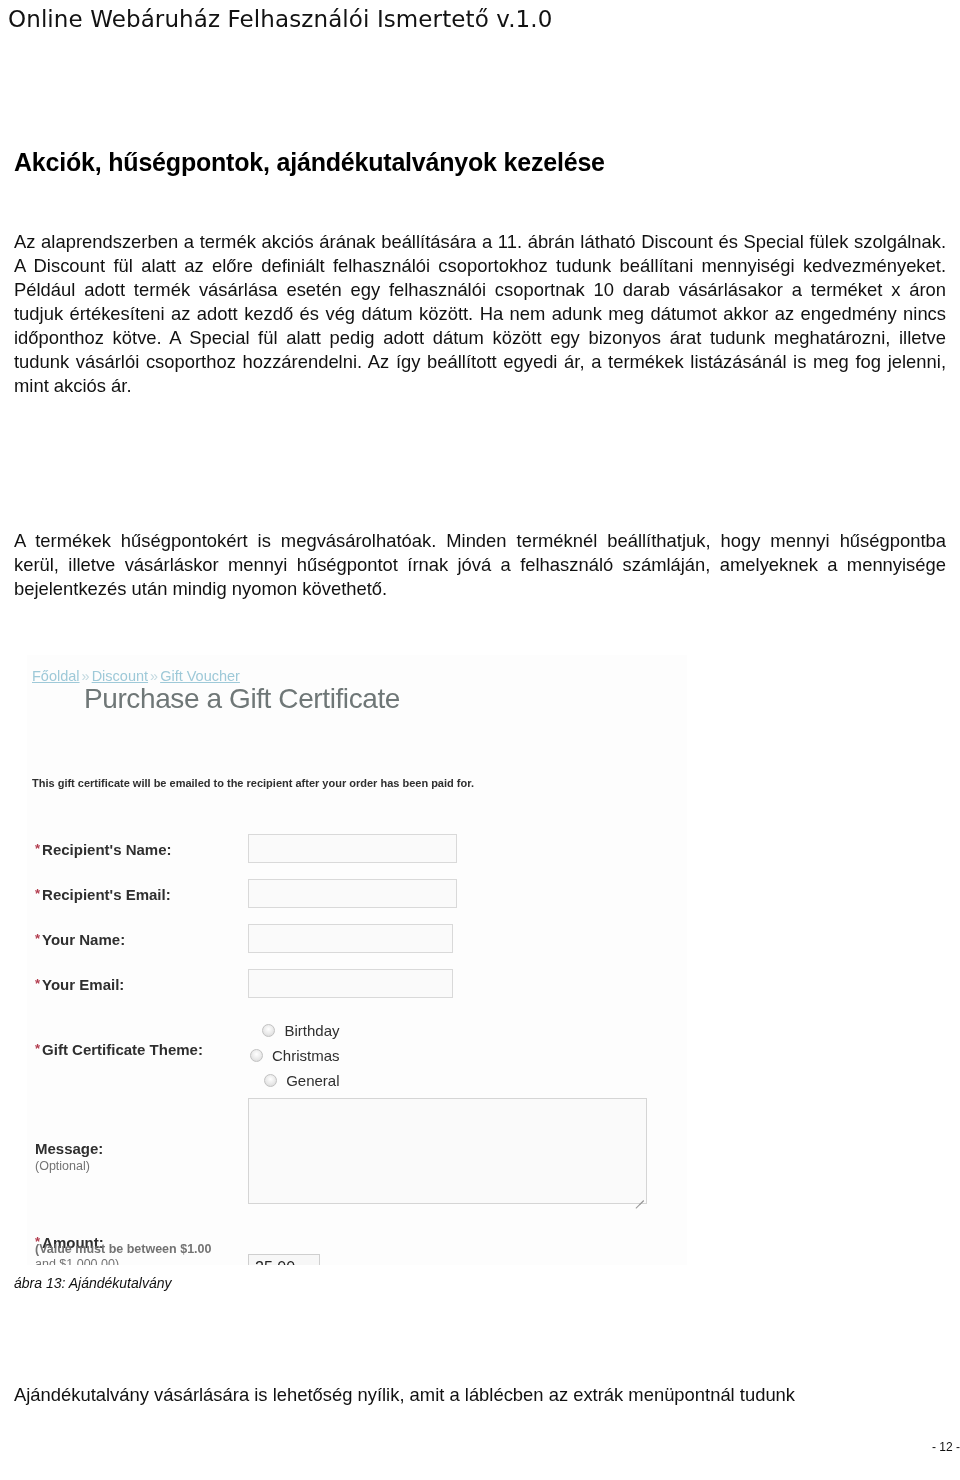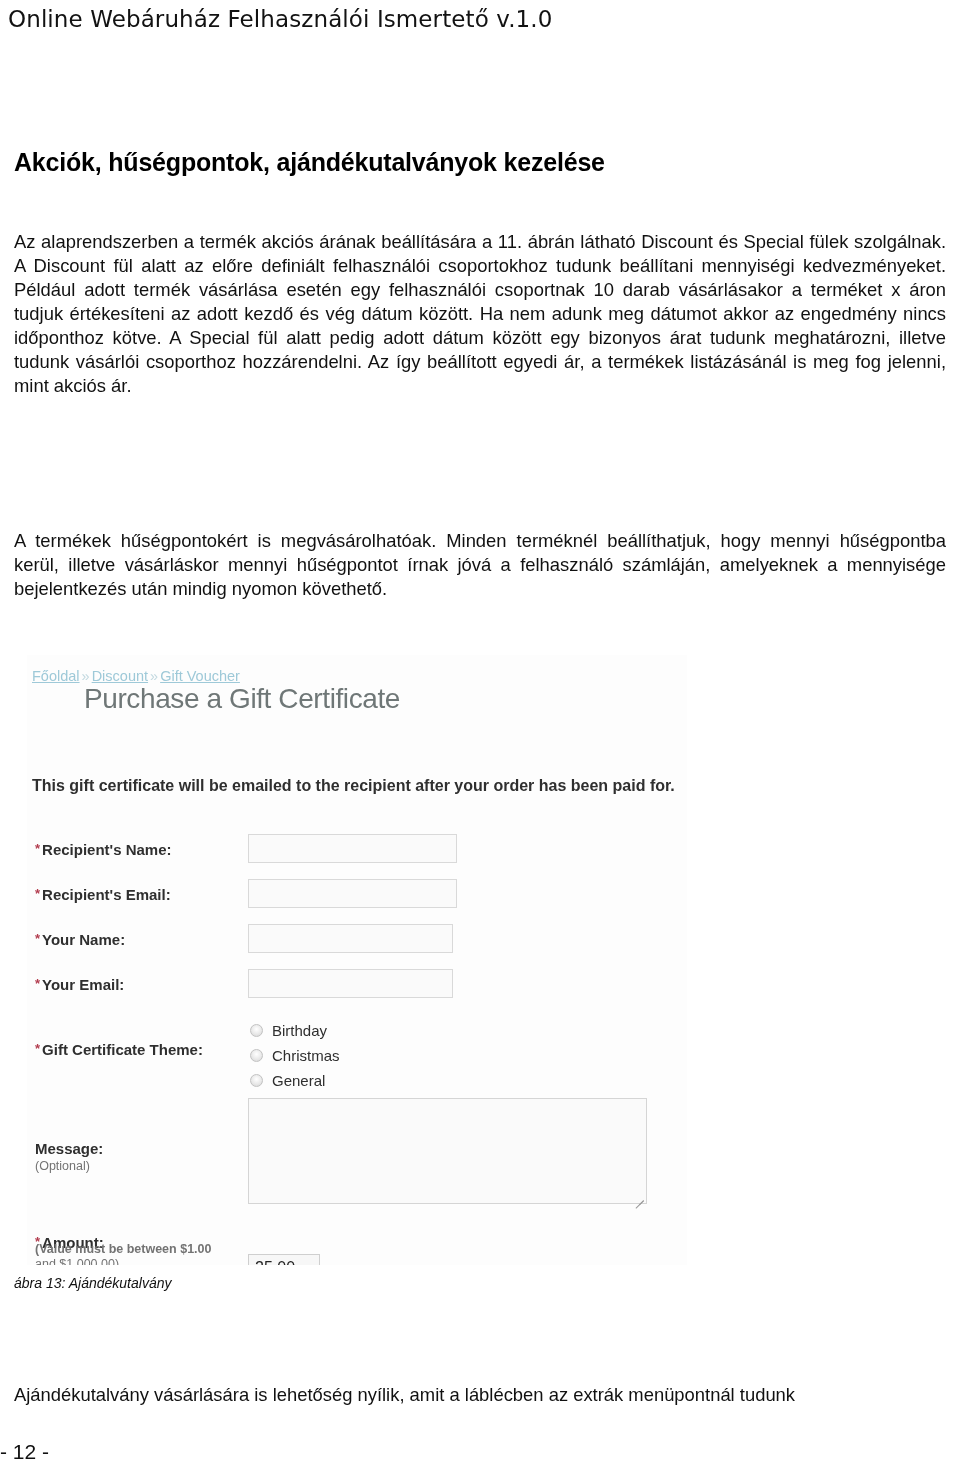--- a/index.html
+++ b/index.html
@@ -67,23 +67,23 @@
     font-style: italic;
     color: #111;
   }
 
   
   .page-number {
     position: absolute;
     left: 0;
     top: 1440px;
     width: 960px;
-    text-align: left;
-    font-family: "Liberation Sans", sans-serif;
-    font-size: 21px;
+    text-align: right;
+    font-family: "Liberation Sans", sans-serif;
+    font-size: 12px;
     color: #111;
   }
 
   
   .screenshot {
     position: absolute;
     left: 27px;
     top: 655px;
     width: 660px;
     height: 610px;
@@ -120,21 +120,21 @@
     color: #6f7777;
     letter-spacing: -0.4px;
     white-space: nowrap;
     margin-left: 32px;
   }
 
   .intro-text {
     position: absolute;
     left: 5px;
     top: 122px;
-    font-size: 16px;
+    font-size: 11px;
     font-weight: bold;
     color: #2f2f2f;
     white-space: nowrap;
   }
 
   
   .form-row { position: absolute; left: 0; width: 660px; }
   .form-label {
     position: absolute;
     left: 8px;
@@ -205,20 +205,21 @@
     transform: rotate(-45deg);
   }
 
   
   .radio-group { position: absolute; left: 223px; top: 363px; }
   .radio-item {
     display: flex;
     align-items: center;
     height: 25px;
     cursor: pointer;
+    justify-content: flex-end;
   }
   .radio-dot {
     width: 13px;
     height: 13px;
     border-radius: 50%;
     border: 1px solid #c2c2c2;
     background: radial-gradient(circle at 50% 38%, #ffffff 0%, #e9e9e9 55%, #d4d4d4 100%);
     box-sizing: border-box;
     margin-right: 9px;
     flex: none;

